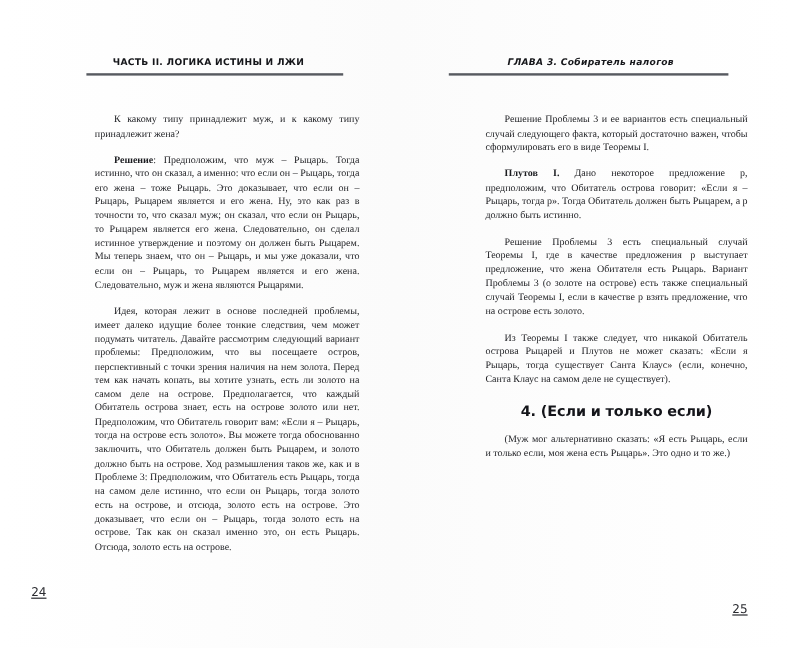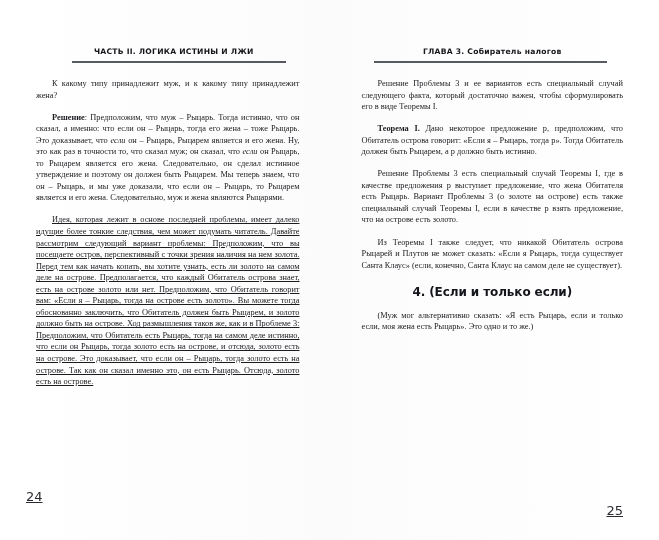--- a/index.html
+++ b/index.html
@@ -38,69 +38,70 @@
     top: 47px;
     text-align: center;
     font-family: "DejaVu Sans", sans-serif;
     font-size: 7.6px;
     font-weight: bold;
     letter-spacing: 0.25px;
     color: #15161a;
     white-space: nowrap;
   }
   .page.left .running-head  { padding-left: 18px; }
-  .page.right .running-head { padding-right: 4px; }
+  .page.right .running-head { padding-right: 4px; font-style: italic; }
 
   .head-rule {
     position: absolute;
     top: 61px;
     height: 1.6px;
     background: #3a3d44;
     opacity: 0.85;
   }
   .page.left  .head-rule { left: 72px;  right: 44px; }
   .page.right .head-rule { left: 44px;  right: 52px; }
 
   .textblock {
     position: absolute;
-    top: 78px;
+    top: 94px;
     font-size: 8.35px;
     line-height: 11.55px;
     text-align: justify;
     text-justify: inter-word;
     hyphens: manual;
     color: #1b1c20;
+    margin-left: 43px;
   }
   .page.left  .textblock { left: 36px; right: 30px; }
   .page.right .textblock { left: 32px; right: 36px; }
 
   p.para {
     margin: 0 0 10.5px 0;
     text-indent: 16px;
   }
   p.para.tight { margin-bottom: 9px; }
-  p.para.last { margin-bottom: 0; text-decoration: underline; }
+  p.para.last { margin-bottom: 0; }
 
   .lead { font-weight: bold; }
-  .ital { font-style: italic; }
+  .ital { }
 
   .section-heading {
     margin: 16px 0 11px 0;
     text-align: center;
     font-family: "DejaVu Sans", sans-serif;
     font-size: 12px;
     font-weight: bold;
     letter-spacing: -0.1px;
     color: #14151a;
   }
 
   .folio {
     position: absolute;
     font-family: "DejaVu Sans", sans-serif;
-    font-size: 13px;
+    font-size: 10px;
     color: #2a2b30;
     text-decoration: underline;
   }
   .folio.left-folio  { left: 26px;  top: 489px; }
   .folio.right-folio { right: 36px; top: 503px; }
 </style>
 </head>
 <body>
 
 <div class="spread">
@@ -120,21 +121,21 @@
     <div class="folio left-folio">24</div>
   </div>
 
   <div class="page right">
     <div class="running-head">ГЛАВА 3. Собиратель налогов</div>
     <div class="head-rule"></div>
 
     <div class="textblock">
       <p class="para">Решение Проблемы 3 и ее вариантов есть специальный случай следующего факта, который достаточно важен, чтобы сформулировать его в виде Теоремы I.</p>
 
-      <p class="para"><span class="lead">Теорема I.</span><span> Дано некоторое предложение p, предположим, что Обитатель острова говорит: «Если я – Рыцарь, тогда p». Тогда Обитатель должен быть Рыцарем, а p должно быть истинно.</span></p>
+      <p class="para"><span class="lead">Плутов I.</span><span> Дано некоторое предложение p, предположим, что Обитатель острова говорит: «Если я – Рыцарь, тогда p». Тогда Обитатель должен быть Рыцарем, а p должно быть истинно.</span></p>
 
       <p class="para">Решение Проблемы 3 есть специальный случай Теоремы I, где в качестве предложения p выступает предложение, что жена Обитателя есть Рыцарь. Вариант Проблемы 3 (о золоте на острове) есть также специальный случай Теоремы I, если в качестве p взять предложение, что на острове есть золото.</p>
 
       <p class="para tight">Из Теоремы I также следует, что никакой Обитатель острова Рыцарей и Плутов не может сказать: «Если я Рыцарь, тогда существует Санта Клаус» (если, конечно, Санта Клаус на самом деле не существует).</p>
 
       <h2 class="section-heading">4. (Если и только если)</h2>
 
 
       <p class="para">(Муж мог альтернативно сказать: «Я есть Рыцарь, если и только если, моя жена есть Рыцарь». Это одно и то же.)</p>
 

